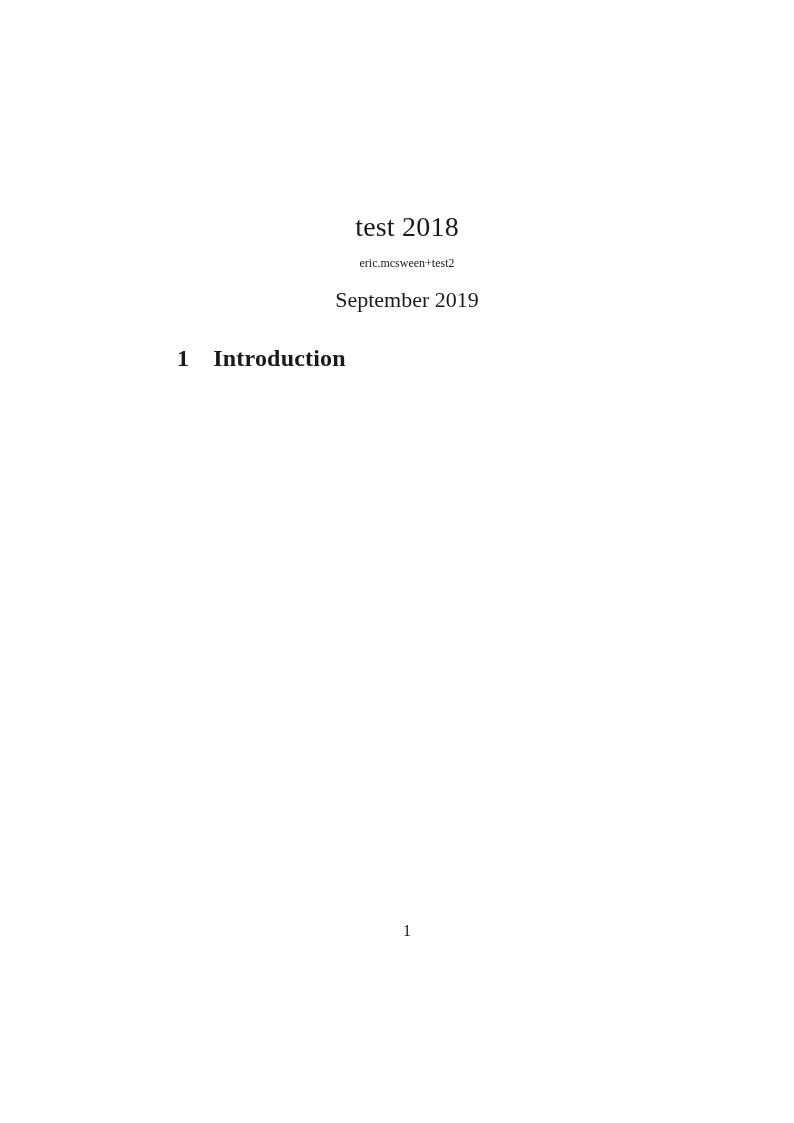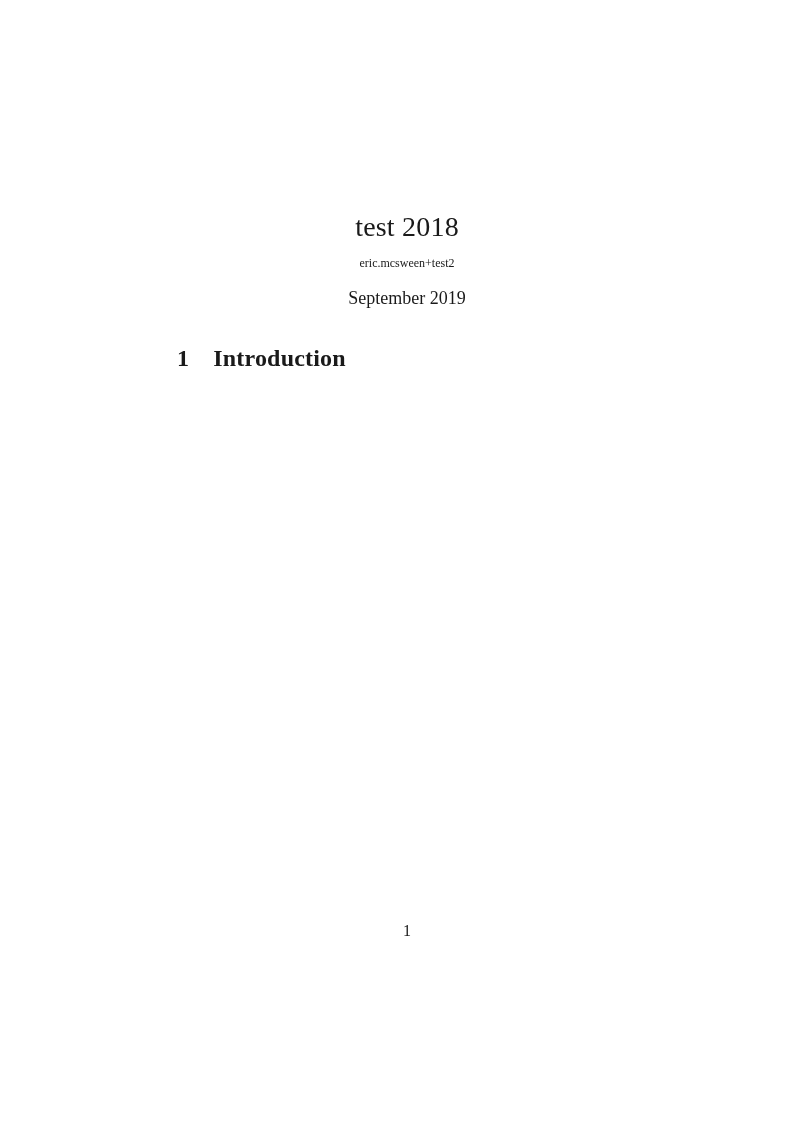--- a/index.html
+++ b/index.html
@@ -43,21 +43,21 @@
       text-align: center;
       font-size: 12px;
       line-height: 1;
     }
     .doc-date {
       position: absolute;
       top: 289px;
       left: 0;
       width: 100%;
       text-align: center;
-      font-size: 18px;
+      font-size: 22px;
       line-height: 1;
     }
     .section-heading {
       position: absolute;
       top: 346px;
       left: 0;
       display: flex;
       align-items: baseline;
       gap: 24px;
       font-size: 24px;

